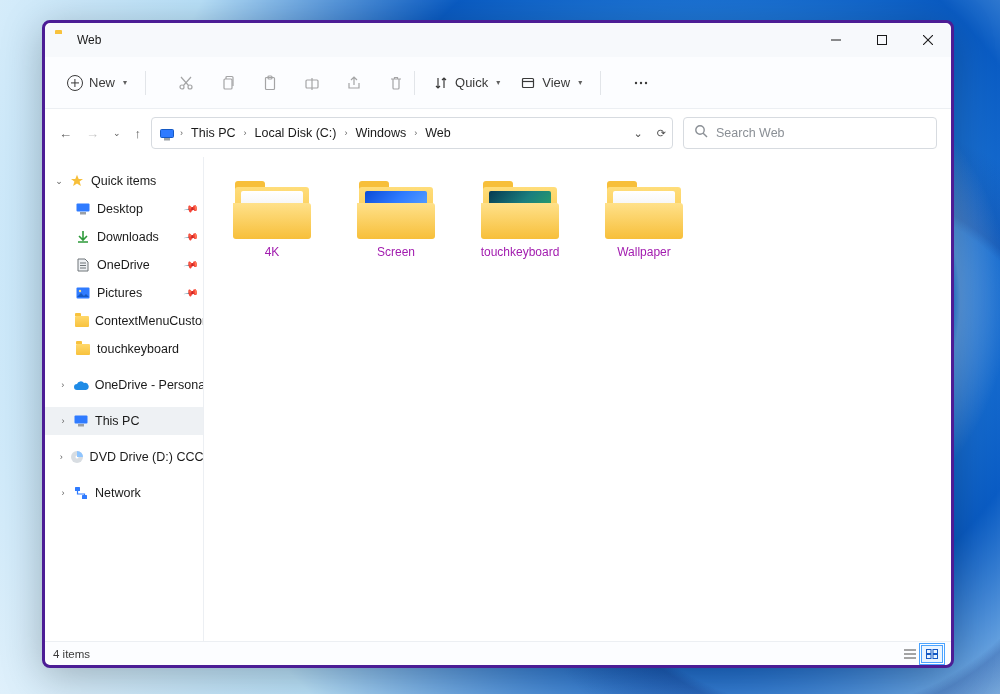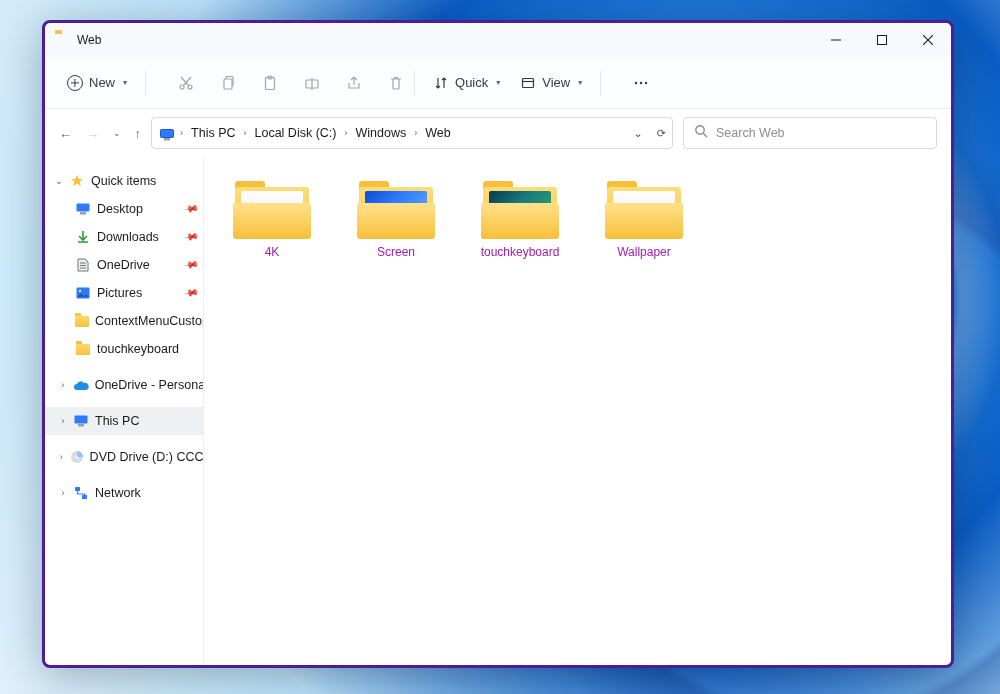--- a/index.html
+++ b/index.html
@@ -471,14 +471,35 @@
           <div class="tab"></div>
             <div class="back"></div>
             <div class="paper"></div>
             <div class="front"></div>
         </div>
         <span>Wallpaper</span>
       </div>
     </div>
   </div>
 
+  <div class="statusbar">
+    <span>4 items</span>
+    <span class="spacer"></span>
+    <div class="view-toggle">
+      <div class="vt">
+        <svg width="12" height="10" viewBox="0 0 12 10" stroke="#4a4a4a" stroke-width="1">
+            <line x1="0" y1="1" x2="12" y2="1"></line>
+            <line x1="0" y1="5" x2="12" y2="5"></line>
+            <line x1="0" y1="9" x2="12" y2="9"></line>
+          </svg>
+      </div>
+      <div class="vt active">
+        <svg width="12" height="10" viewBox="0 0 12 10" fill="none" stroke="#1559c4" stroke-width="1">
+            <rect x="0.5" y="0.5" width="4.5" height="4"></rect>
+            <rect x="7" y="0.5" width="4.5" height="4"></rect>
+            <rect x="0.5" y="5.5" width="4.5" height="4"></rect>
+            <rect x="7" y="5.5" width="4.5" height="4"></rect>
+          </svg>
+      </div>
+    </div>
+  </div>
 
 </div>
 
 </body></html>

